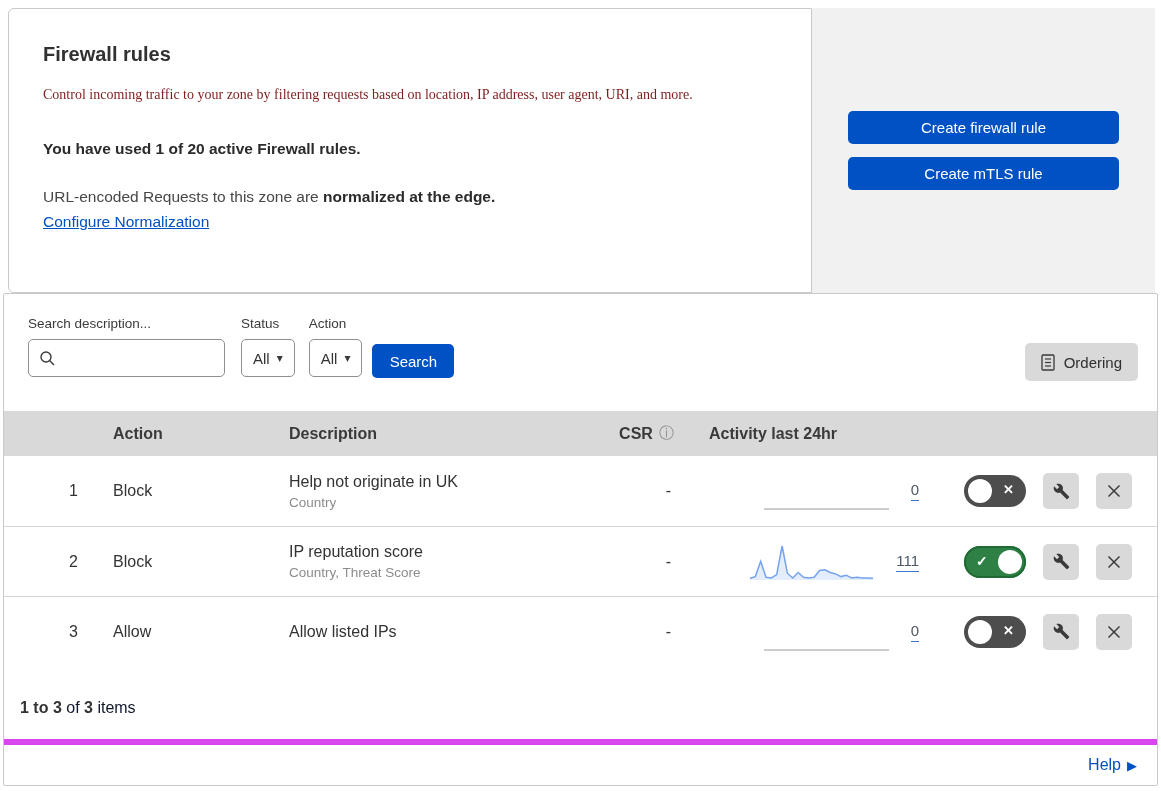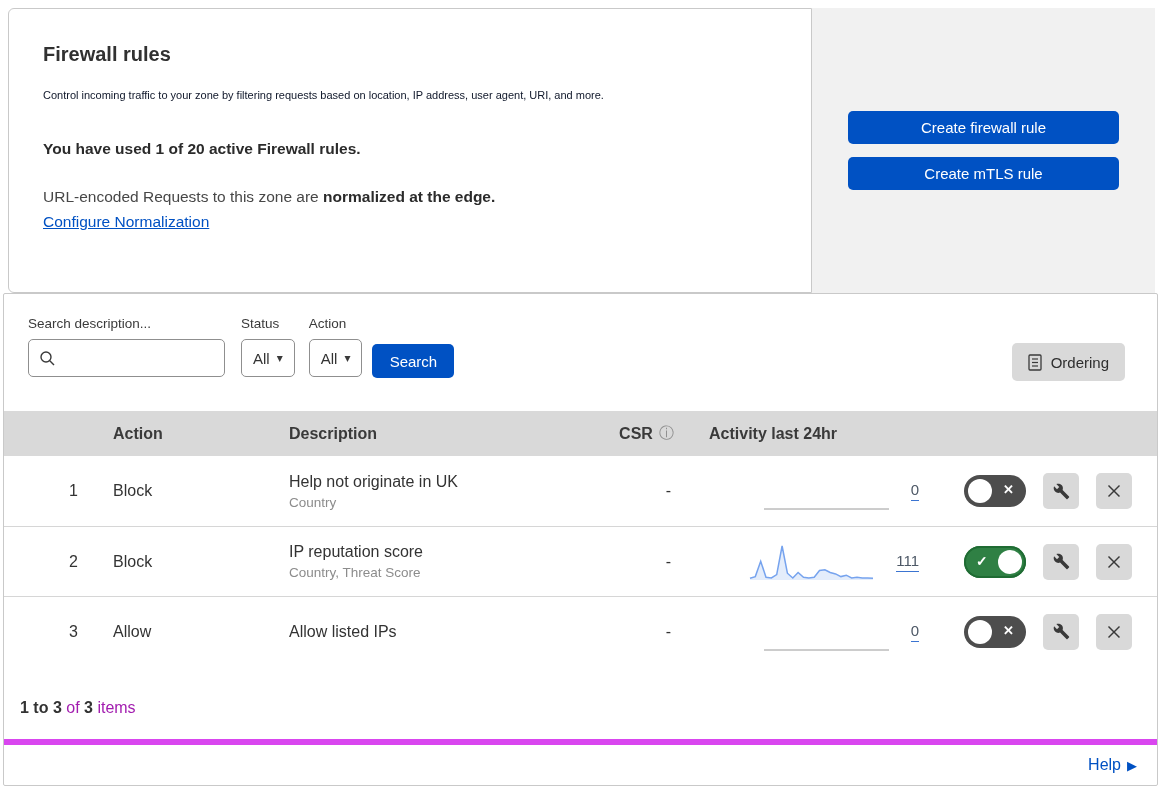--- a/index.html
+++ b/index.html
@@ -5,21 +5,21 @@
   * { box-sizing: border-box; margin: 0; padding: 0; }
   html,body { width: 1161px; background: #fff; font-family: "Liberation Sans", sans-serif; color: #333; }
 
   
   .top-section { display: flex; margin: 8px 6px 0 8px; height: 285px; }
   .intro-card {
     width: 804px; background: #fff; border: 1px solid #c9c9c9;
     border-radius: 6px 0 0 6px; padding: 34px 40px 0 34px;
   }
   .intro-title { font-size: 20px; font-weight: 600; color: #313131; margin-bottom: 16px; }
-  .intro-desc { font-size: 11px; line-height: 26px; color: #0f172a; max-width: 740px; }
+  .intro-desc { font-size: 14px; line-height: 26px; color: #7f1d1d; max-width: 740px; font-family: Liberation Serif, serif; }
   .intro-usage { font-size: 15.5px; font-weight: bold; color: #2b2b2b; margin-top: 32px; }
   .intro-norm { font-size: 15.5px; color: #474747; margin-top: 30px; }
   .intro-norm strong { color: #2b2b2b; }
   .intro-link {
     display: inline-block; margin-top: 7px; font-size: 15.5px;
     color: var(--accent, #0051c3); text-decoration: underline; cursor: pointer;
   }
   .actions-panel { flex: 1; background: var(--panel-gray, #f1f1f1); padding-top: 103px; }
   .btn-primary {
     display: block; width: 271px; height: 33px; margin: 0 auto 13px auto;
@@ -43,21 +43,21 @@
     height: 38px; border: 1px solid #8f8f8f; border-radius: 5px; background: #fff;
     display: flex; align-items: center; gap: 7px; padding: 0 11px; font-size: 15px; color: #333; cursor: pointer;
   }
   .dd .caret { font-size: 12px; color: #3a3a3a; line-height: 1; }
   .gap16 { margin-right: 16px; } .gap14 { margin-right: 14px; } .gap10 { margin-right: 10px; }
   .btn-search {
     margin-top: 28px; height: 34px; width: 82px; background: var(--accent, #0051c3); color: #fff;
     border: none; border-radius: 5px; font-size: 15px; font-family: inherit; cursor: pointer;
   }
   .btn-ordering {
-    position: absolute; right: 32px; top: 49px; height: 38px; padding: 0 16px;
+    position: absolute; right: 19px; top: 49px; height: 38px; padding: 0 16px;
     background: #d9d9d9; border: none; border-radius: 5px; font-size: 15px; color: #2f2f2f;
     font-family: inherit; display: flex; align-items: center; gap: 9px; cursor: pointer;
   }
 
   
   .grid-cols { display: grid; grid-template-columns: 95px 170px 325px 105px 235px 1fr; align-items: center; }
   .thead { height: 45px; background: var(--header-gray, #d9d9d9); font-size: 16px; font-weight: 600; color: #3a3a3a; }
   .thead .h-action { padding-left: 14px; }
   .thead .h-desc { padding-left: 20px; }
   .thead .h-csr { justify-self: center; display: flex; align-items: center; gap: 6px; }
@@ -92,21 +92,21 @@
   .toggle.on .mark { left: 12px; top: 7px; font-size: 14px; font-weight: bold; }
 
   .icon-btn {
     width: 36px; height: 36px; background: #d9d9d9; border: none; border-radius: 5px;
     display: flex; align-items: center; justify-content: center; cursor: pointer; flex: none;
   }
 
   
   .tfoot { height: 73px; display: flex; align-items: center; padding: 10px 16px 0 16px; font-size: 16px; }
   .tfoot .b { font-weight: bold; color: #333; }
-  .tfoot .dim { color: #a21caf; white-space: pre; }
+  .tfoot .dim { color: #0f172a; white-space: pre; }
   .help-bar {
     height: 46px; border-top: 6px solid #d946ef; display: flex; align-items: center;
     justify-content: flex-end; padding-right: 20px;
   }
   .help-link { display: flex; align-items: center; gap: 6px; color: var(--accent, #0051c3); font-size: 16px; cursor: pointer; }
   .help-link .arrow { font-size: 13px; }
 </style>
 </head>
 <body>
 

